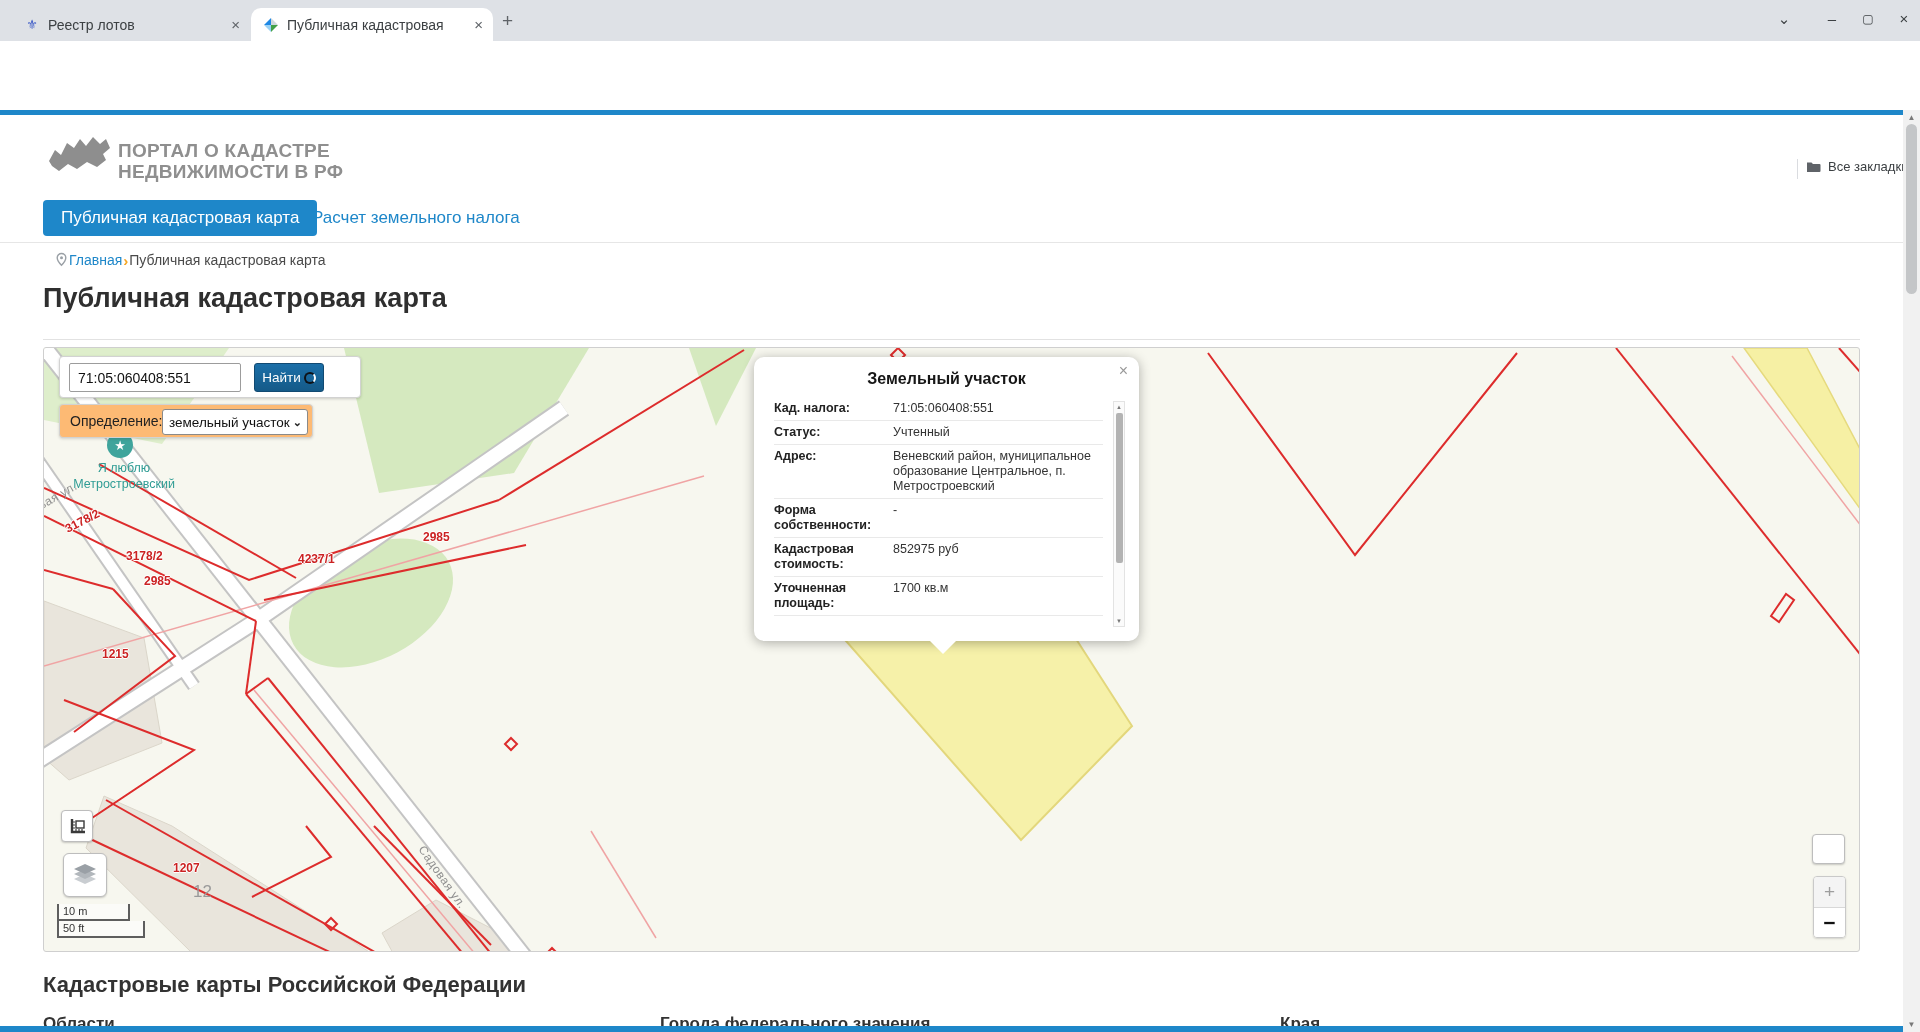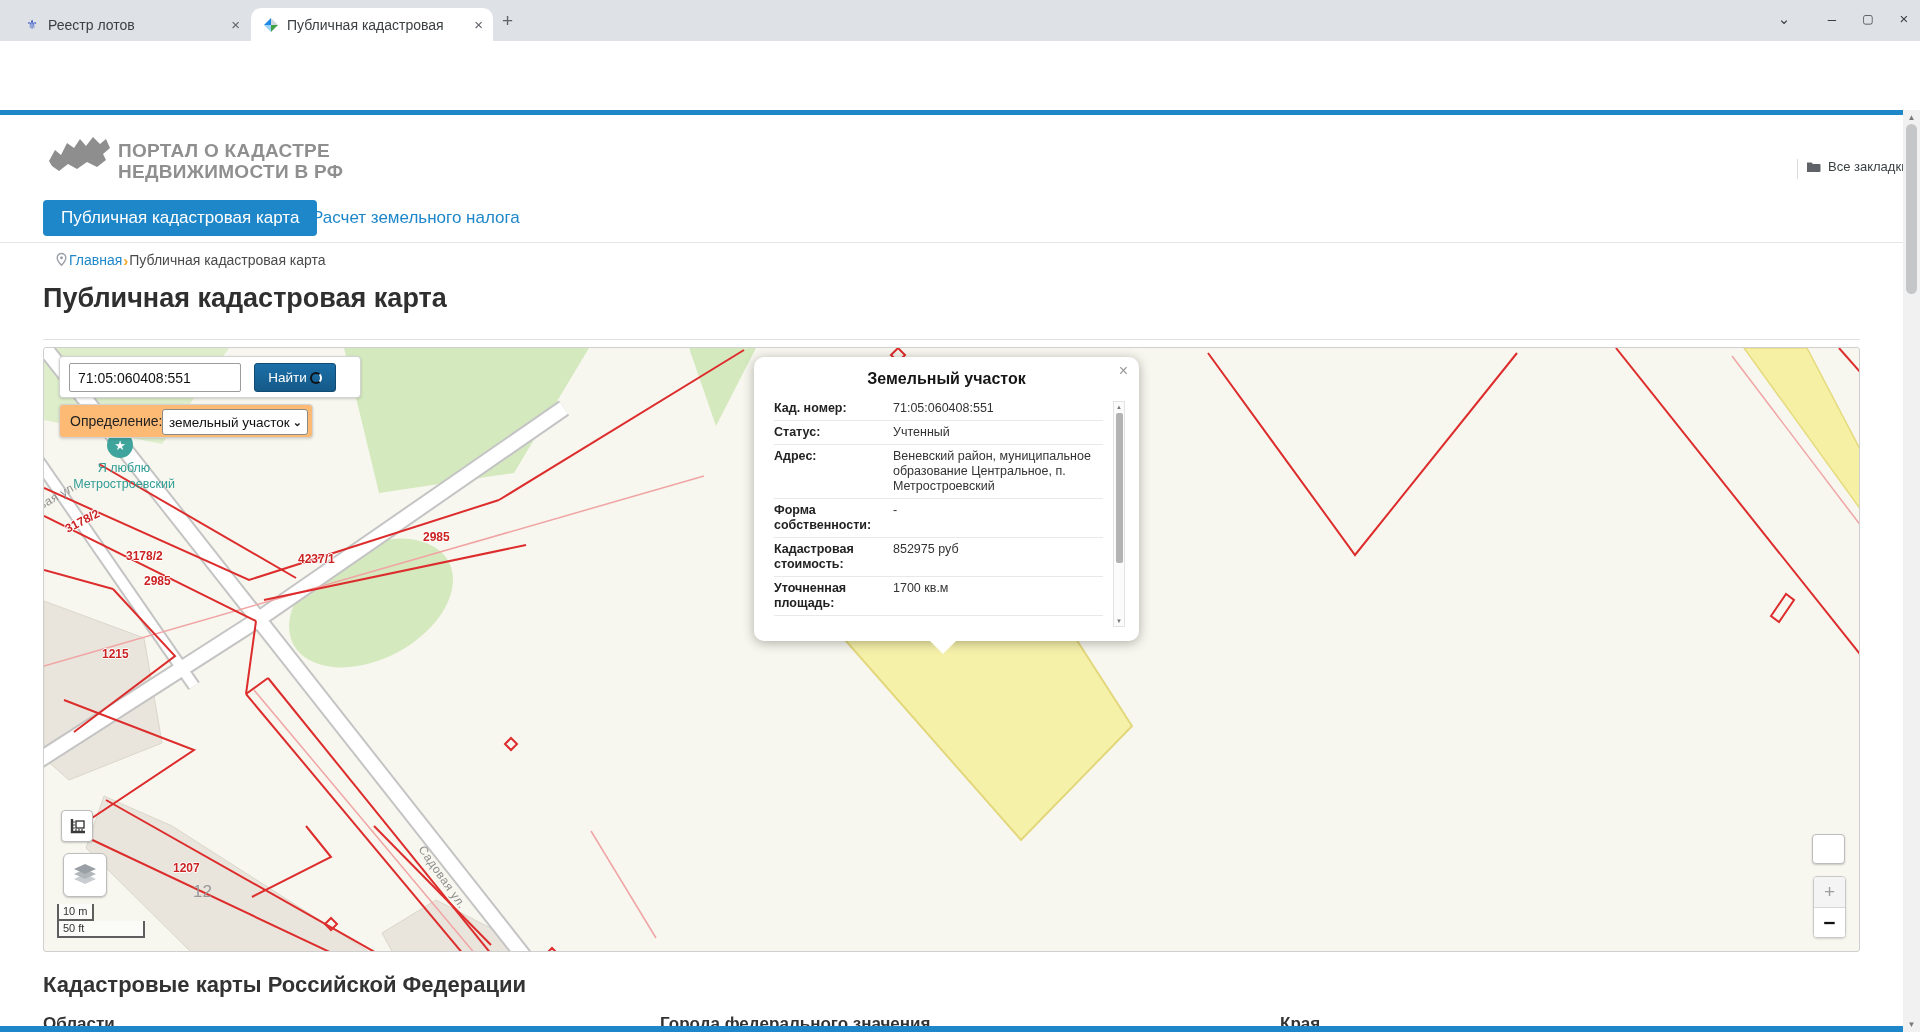--- a/index.html
+++ b/index.html
@@ -52,37 +52,37 @@
   #map svg.canvas { position:absolute; left:0; top:0; }
   .map-label { position:absolute; font-size:12px; font-weight:bold; color:#CB2222; white-space:nowrap; text-shadow:-1px 0 #fff,1px 0 #fff,0 -1px #fff,0 1px #fff; z-index:2; }
   .street-label { position:absolute; font-size:12px; color:#8F8F8F; white-space:nowrap; z-index:2; letter-spacing:.5px; }
   #house-12 { position:absolute; left:149px; top:534px; font-size:17px; color:#9A9A9A; z-index:2; }
 
   #poi-marker { position:absolute; left:63px; top:84px; width:26px; height:26px; border-radius:50%; display:flex; align-items:center; justify-content:center; color:#fff; font-size:13px; z-index:2; }
   #poi-label { position:absolute; left:0px; top:112px; width:160px; text-align:center; font-size:12.5px; line-height:16px; color:#2F9C94; z-index:2; }
 
   #searchbox { position:absolute; left:15px; top:8px; width:302px; height:42px; background:#fff; border:1px solid #D2D2D2; border-radius:4px; box-shadow:0 1px 3px rgba(0,0,0,.18); z-index:4; }
   #search-input { position:absolute; left:9px; top:6px; width:172px; height:29px; border:1px solid #9C9C9C; border-radius:2px; font-size:14px; padding-left:8px; font-family:"Liberation Sans",sans-serif; color:#111; }
-  #search-btn { position:absolute; left:194px; top:6px; width:82px; height:29px; background:linear-gradient(#1B6FA8,#155A88); color:#fff; font-size:13.5px; border:1px solid #114A72; border-radius:3px; display:flex; align-items:center; justify-content:center; gap:3px; font-family:"Liberation Sans",sans-serif; }
+  #search-btn { position:absolute; left:194px; top:6px; width:70px; height:29px; background:linear-gradient(#1B6FA8,#155A88); color:#fff; font-size:13.5px; border:1px solid #114A72; border-radius:3px; display:flex; align-items:center; justify-content:center; gap:3px; font-family:"Liberation Sans",sans-serif; }
   #search-btn .spinner { width:12px; height:12px; border-radius:50%; border:2.5px solid #0E1116; border-right-color:#fff; flex:0 0 auto; }
   #defbox { position:absolute; left:15px; top:56px; width:254px; height:34px; background:#fdba74; border:1px solid #D2D2D2; border-radius:4px; box-shadow:0 1px 3px rgba(0,0,0,.15); display:flex; align-items:center; z-index:4; }
   #defbox .def-label { font-size:14px; color:#222; margin-left:10px; }
   #def-select { position:absolute; left:102px; top:4px; width:146px; height:26px; border:1.5px solid #8A8A8A; border-radius:3px; background:#fff; display:flex; align-items:center; font-size:13.5px; color:#111; padding-left:6px; }
   #def-select .chev { position:absolute; right:5px; font-size:11px; color:#222; font-weight:bold; }
 
   .map-btn { position:absolute; background:#fff; border:1px solid #BDBDBD; border-radius:4px; box-shadow:0 1px 2px rgba(0,0,0,.2); display:flex; align-items:center; justify-content:center; z-index:3; }
   #ruler-btn { left:17px; top:462px; width:32px; height:32px; }
   #layers-btn { left:19px; top:505px; width:44px; height:44px; border-radius:6px; }
   #fs-btn { left:1768px; top:486px; width:33px; height:30px; }
   #zoomctrl { position:absolute; left:1769px; top:528px; width:33px; height:62px; border:1px solid #C9C9C9; border-radius:4px; overflow:hidden; box-shadow:0 1px 2px rgba(0,0,0,.15); z-index:3; }
   #zoom-in { width:100%; height:31px; background:#F4F4F4; color:#9E9E9E; font-size:19px; display:flex; align-items:center; justify-content:center; border-bottom:1px solid #D8D8D8; }
   #zoom-out { width:100%; height:30px; background:#fff; color:#111; font-size:21px; font-weight:bold; display:flex; align-items:center; justify-content:center; }
   #scalebar { position:absolute; left:13px; top:556px; z-index:3; font-size:11px; color:#333; }
   .scale-line { border:2px solid #5E5E5E; border-top:none; background:rgba(255,255,255,.55); padding:0 4px; height:17px; line-height:14px; }
-  #scale-m { width:37px; }
+  #scale-m { width:73px; }
   #scale-ft { width:88px; }
 
   
   #popup { position:absolute; left:710px; top:9px; width:385px; height:284px; background:#fff; border-radius:10px; box-shadow:0 2px 12px rgba(0,0,0,.3); z-index:5; }
   #popup-close { position:absolute; right:11px; top:5px; color:#999; font-size:16px; }
   #popup-title { position:absolute; left:0; top:13px; width:100%; text-align:center; font-size:16px; font-weight:bold; color:#161616; }
   #popup-rows { position:absolute; left:20px; top:40px; width:329px; }
   .prow { display:flex; border-bottom:1px solid #E9E9E9; padding:4px 0; }
   .prow .pl { width:115px; flex:0 0 auto; font-weight:bold; font-size:12.5px; color:#222; line-height:15px; }
   .prow .pv { font-size:12.5px; color:#333; line-height:15px; padding-left:4px; }
@@ -343,21 +343,21 @@
   <div id="zoomctrl">
     <div id="zoom-in">+</div>
     <div id="zoom-out">−</div>
   </div>
 
   <div id="popup">
     <span id="popup-close">×</span>
     <div id="popup-title">Земельный участок</div>
     <div id="popup-rows">
       <div class="prow">
-          <span class="pl">Кад. номер:</span>
+          <span class="pl">Кад. налога:</span>
           <span class="pv">71:05:060408:551</span>
         </div>
       <div class="prow">
           <span class="pl">Статус:</span>
           <span class="pv">Учтенный</span>
         </div>
       <div class="prow">
           <span class="pl">Адрес:</span>
           <span class="pv">Веневский район, муниципальное образование Центральное, п. Метростроевский</span>
         </div>

